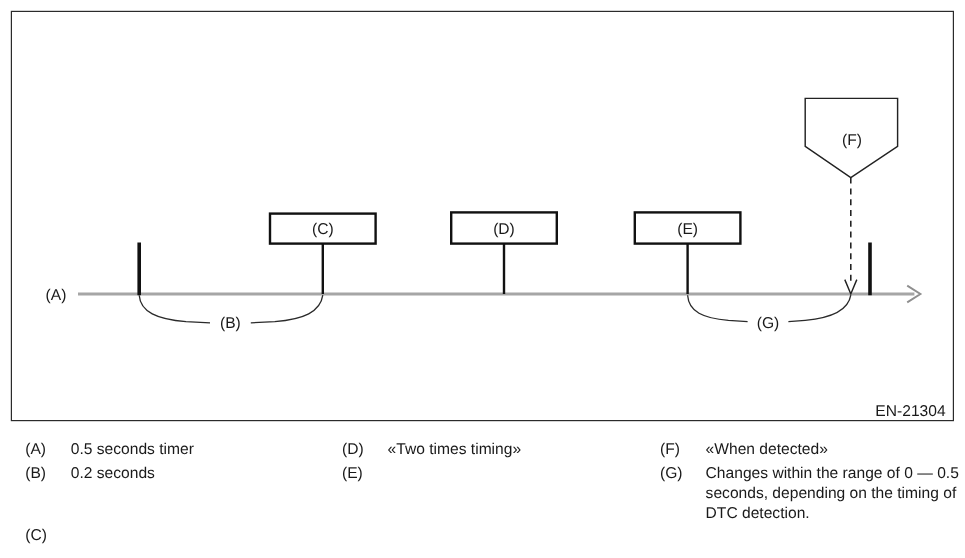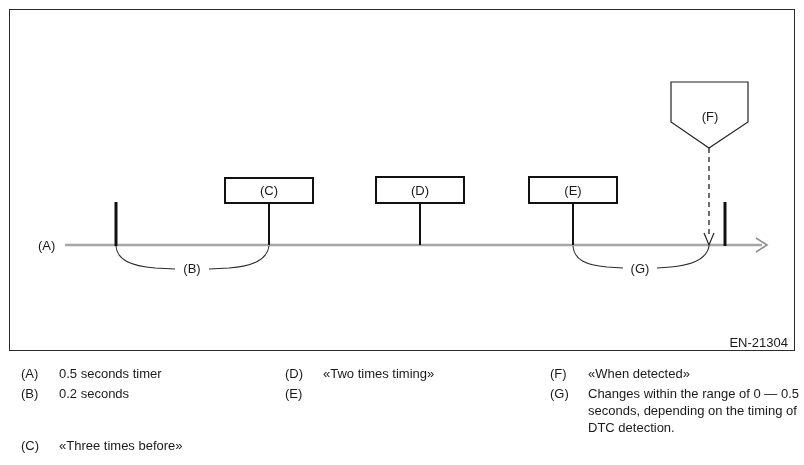--- a/index.html
+++ b/index.html
@@ -102,21 +102,20 @@
   <div class="legend-item" style="left:21px; top:365px;">
     <span class="legend-key">(A)</span>
     <span class="legend-text">0.5 seconds timer</span>
   </div>
   <div class="legend-item" style="left:21px; top:385px;">
     <span class="legend-key">(B)</span>
     <span class="legend-text">0.2 seconds</span>
   </div>
   <div class="legend-item" style="left:21px; top:437px;">
     <span class="legend-key">(C)</span>
-    <span class="legend-text">«Three times before»</span>
   </div>
   <div class="legend-item" style="left:285px; top:365px;">
     <span class="legend-key">(D)</span>
     <span class="legend-text">«Two times timing»</span>
   </div>
   <div class="legend-item" style="left:285px; top:385px;">
     <span class="legend-key">(E)</span>
   </div>
   <div class="legend-item" style="left:550px; top:365px;">
     <span class="legend-key">(F)</span>

